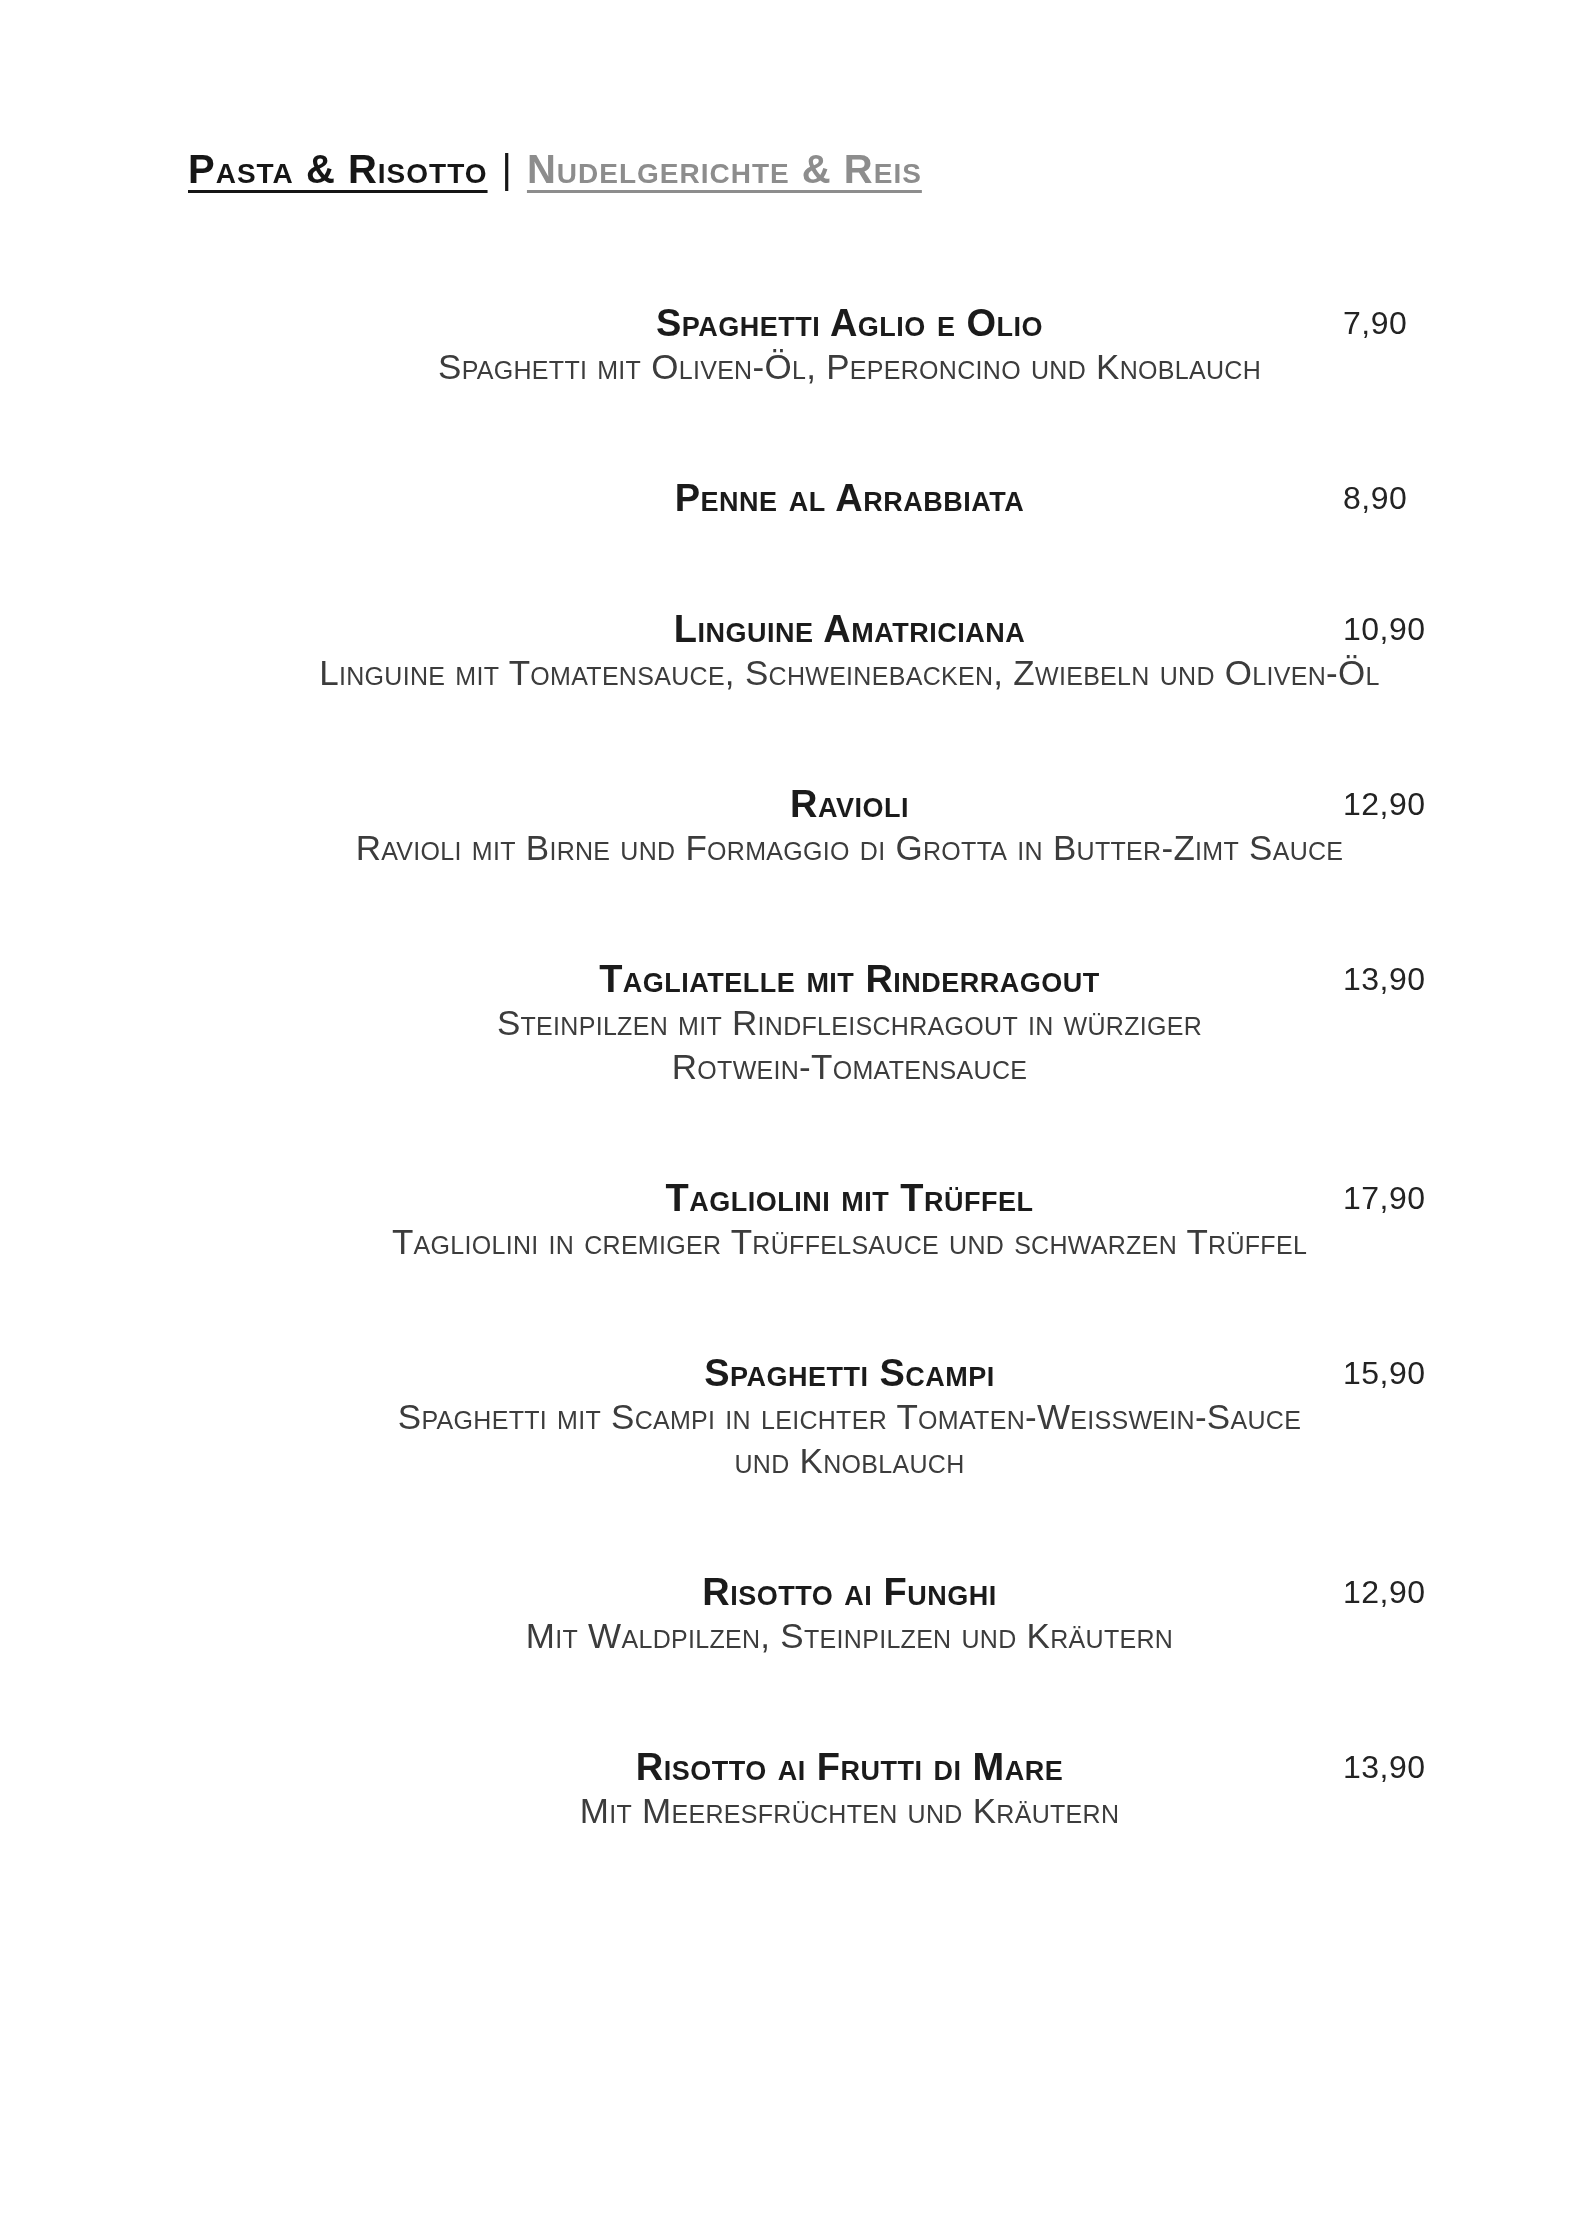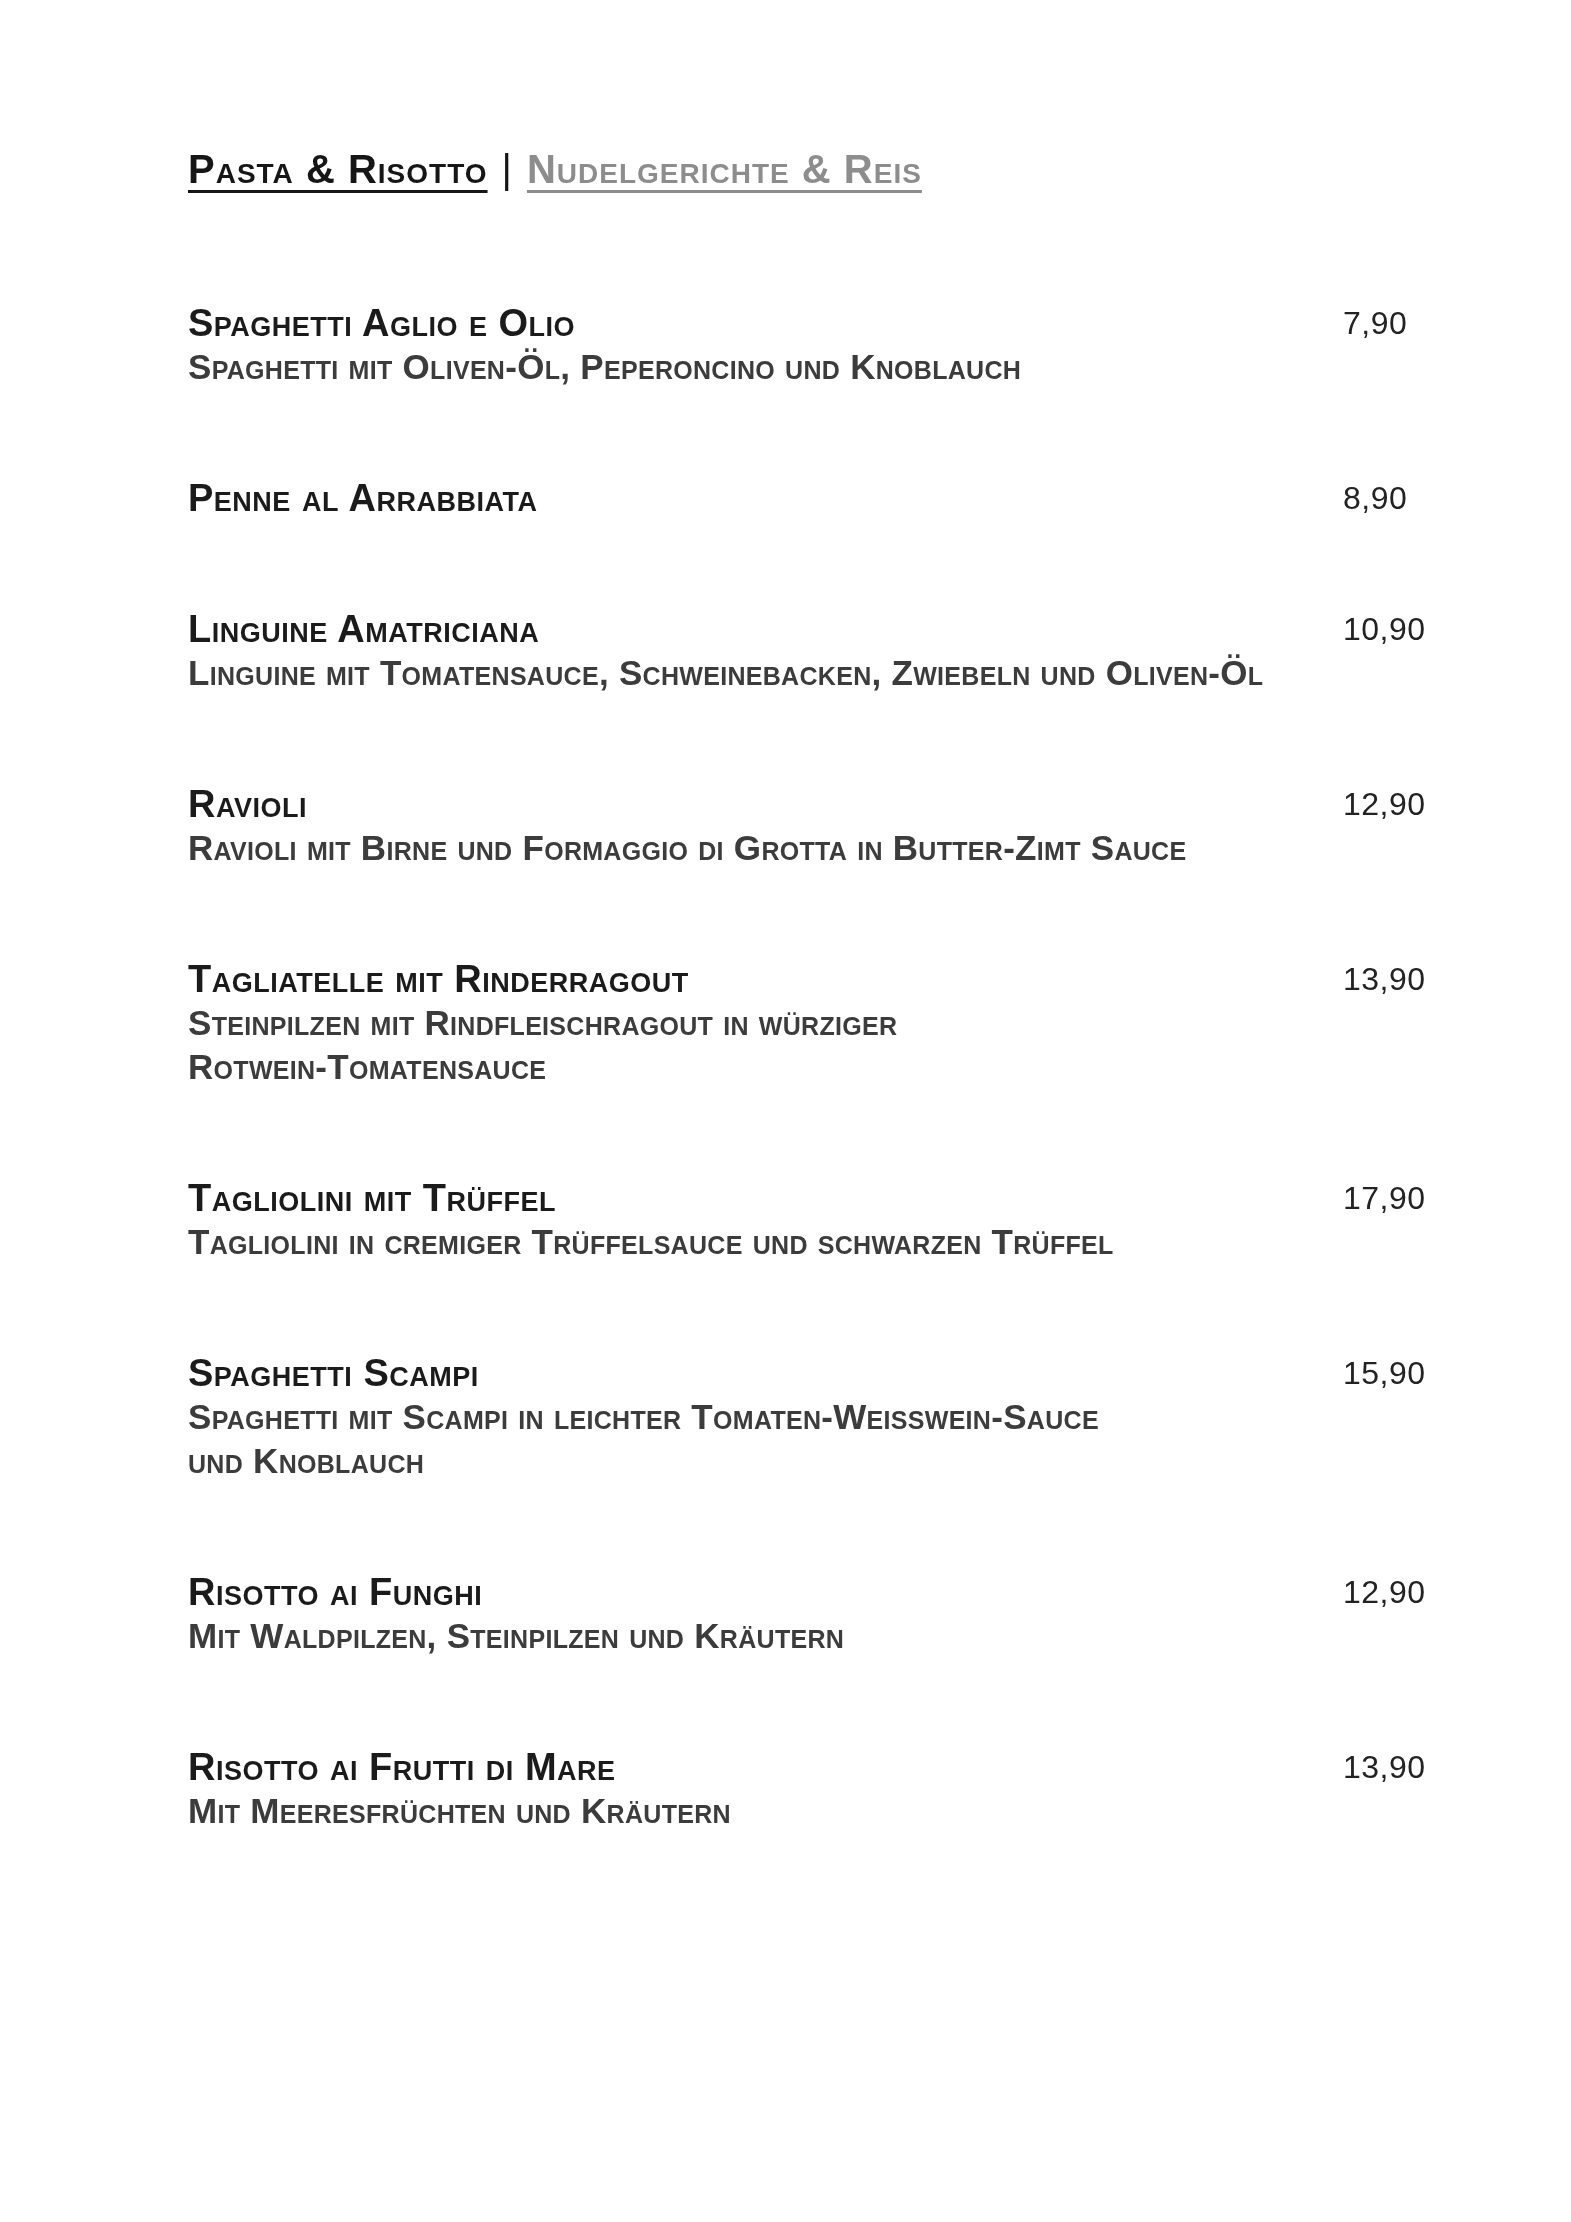--- a/index.html
+++ b/index.html
@@ -50,20 +50,21 @@
     text-decoration: none;
   }
   .heading-secondary {
     color: var(--heading-secondary);
     text-decoration: underline;
     text-decoration-thickness: 3px;
     text-underline-offset: 7px;
   }
   .menu {
     position: relative;
+    text-align: center;
   }
   .item {
     position: relative;
     margin-bottom: 87px;
     padding-right: 60px;
   }
   .item-head {
     position: relative;
   }
   .item-name {
@@ -80,21 +81,21 @@
     left: 1155px;
     top: 0;
     font-size: 32px;
     line-height: 44px;
     font-weight: 400;
     color: var(--price-color);
     letter-spacing: 0.5px;
   }
   .item-desc {
     font-variant: small-caps;
-    font-weight: 700;
+    font-weight: 400;
     font-size: 35px;
     line-height: 44px;
     letter-spacing: 0.3px;
     color: var(--desc-color);
     white-space: pre-line;
   }
 </style>
 </head>
 <body>
 

